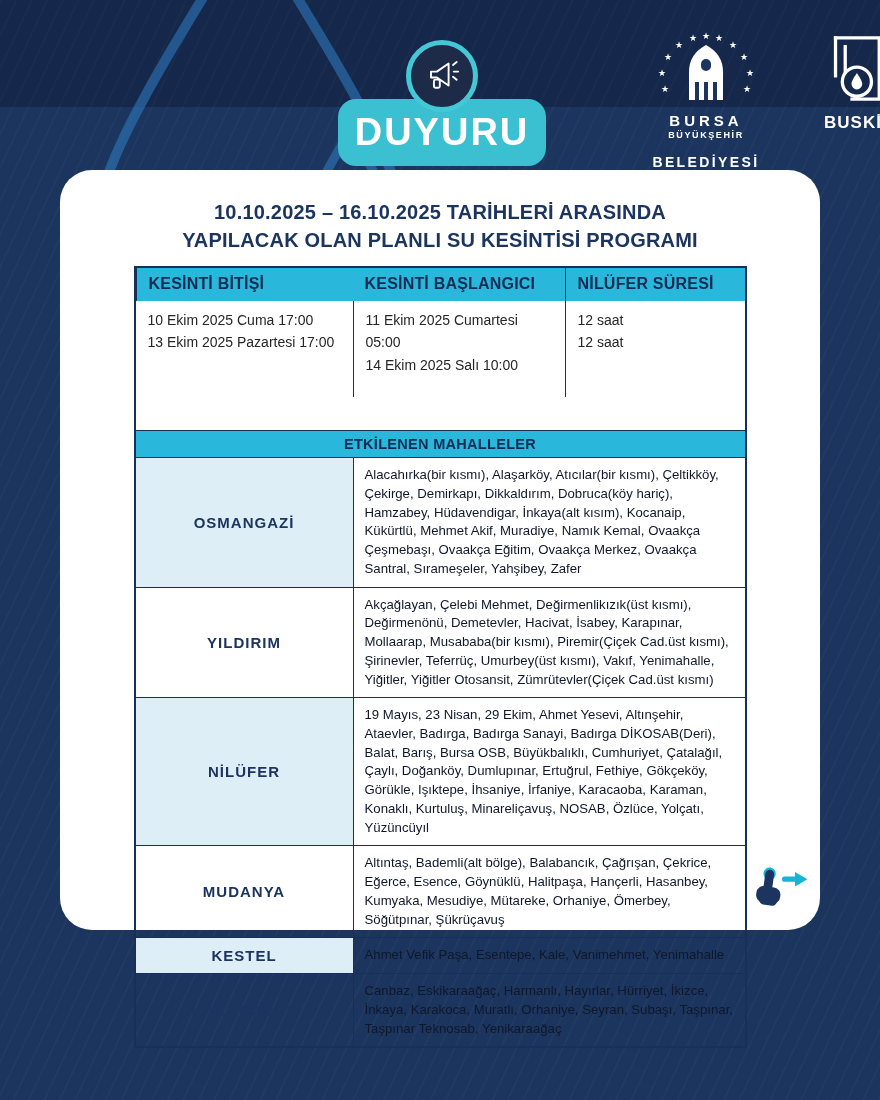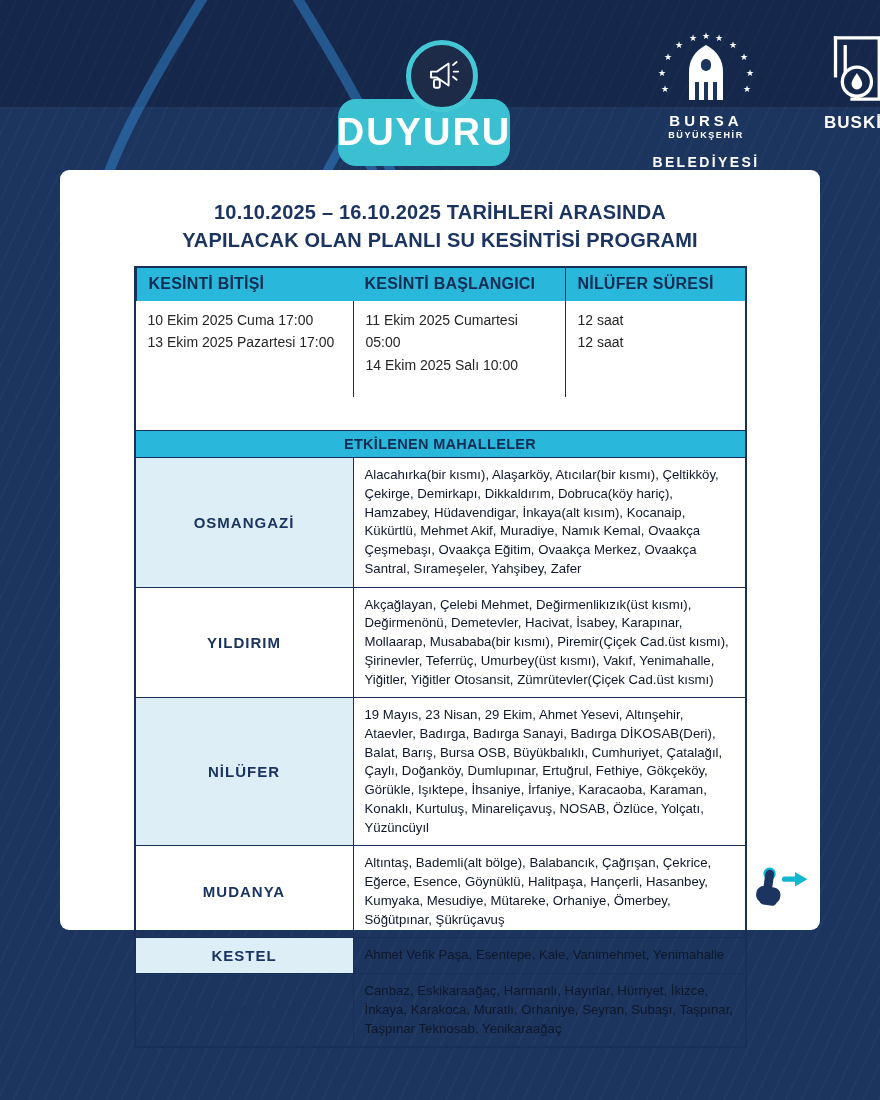--- a/index.html
+++ b/index.html
@@ -13,41 +13,41 @@
       #1c355e;
   }
   .top-band {
     position:absolute; top:0; left:0; width:880px; height:107px;
     background:rgba(10,18,38,0.34);
   }
   .drop-decor { position:absolute; left:-50px; top:-120px; width:560px; height:600px; opacity:0.55; }
 
   
   .badge {
-    position:absolute; left:338px; top:99px; width:172px; height:67px;
+    position:absolute; left:338px; top:99px; width:208px; height:67px;
     background:#3ac0d0; border-radius:18px;
     display:flex; align-items:center; justify-content:center;
     color:#ffffff; font-weight:bold; font-size:38px; letter-spacing:2px;
   }
   .mega-circle {
     position:absolute; left:406px; top:40px; width:72px; height:72px;
     background:#1d2b49; border:5px solid #45c8d5; border-radius:50%;
     display:flex; align-items:center; justify-content:center; z-index:2;
   }
   .bursa-logo { position:absolute; left:650px; top:32px; width:112px; text-align:center; color:#fff; }
   .bursa-logo .l1 { font-weight:bold; font-size:15px; letter-spacing:4px; margin-top:2px; }
   .bursa-logo .l2 { font-weight:bold; font-size:9px; letter-spacing:1.6px; margin-top:1px; }
   .bursa-logo .l3 { font-weight:bold; font-size:14px; letter-spacing:2.4px; margin-top:14px; }
   .buski-logo { position:absolute; left:816px; top:34px; width:74px; text-align:center; color:#fff; }
   .buski-logo .lbl { font-weight:bold; font-size:17px; letter-spacing:1px; margin-top:3px; }
 
   
   .card {
     position:absolute; left:60px; top:170px; width:760px; height:760px;
-    background:#ffffff; border-radius:9px;
+    background:#ffffff; border-radius:32px;
   }
   .title {
     padding-top:28px; text-align:center;
     color:#1b3560; font-weight:bold; font-size:20px; line-height:1.4; letter-spacing:0.2px;
   }
 
   .wtable { width:613px; margin:12px auto 0; border:2px solid #17305a; }
   .row { display:grid; }
   .sched-head, .sched-body { grid-template-columns:217px 212px 1fr; }
   .district { grid-template-columns:217px 1fr; border-top:1.5px solid #17305a; }

